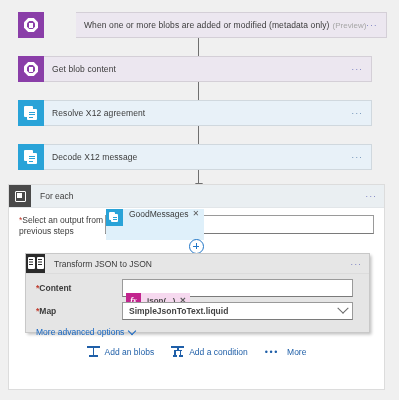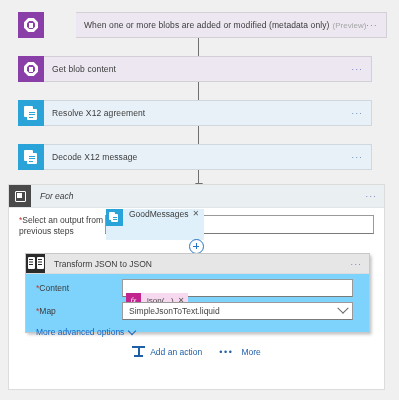--- a/index.html
+++ b/index.html
@@ -177,21 +177,21 @@
     display: flex;
     align-items: center;
     border-bottom: 1px solid #e2e6e9;
   }
   .scope-header .hdr-icon {
     width: 22px; height: 22px; flex:0 0 22px;
     background: #4a4a4a;
     display:flex; align-items:center; justify-content:center;
   }
   .scope-header .hdr-title {
-    font-size: 8.5px; color:#3b3b3b; padding-left: 9px; font-style: italic;
+    font-size: 8.5px; color:#3b3b3b; padding-left: 9px;
   }
   .scope-header .ellipsis { color:#7a7fc0; padding-right:7px; }
 
   
   .picker-row {
     display: flex;
     padding: 7px 10px 0 10px;
   }
   .picker-label {
     width: 86px;
@@ -248,21 +248,21 @@
   .plus-btn::before { left:2.5px; top:5.5px; width:6px; height:1px; }
   .plus-btn::after  { left:5.5px; top:2.5px; width:1px; height:6px; }
 
   
   .card {
     position: absolute;
     left: 16px;
     top: 68px;
     width: 345px;
     height: 80px;
-    background: #7dd3fc;
+    background: #e5e5e5;
     border: 1px solid #c8c8c8;
     box-shadow: 1.5px 1.5px 3px rgba(0,0,0,.25);
     box-sizing: border-box;
   }
   .card-header {
     height: 19px;
     background: #e6e6e6;
     display:flex; align-items:center;
     border-bottom: 1px solid #dcdcdc;
   }
@@ -273,20 +273,21 @@
   }
   .card-header .c-title {
     font-size: 8.5px; color:#3b3b3b; padding-left: 9px;
   }
   .card-header .ellipsis { color:#7a7fc0; padding-right:7px; }
 
   .field-row {
     display:flex;
     align-items:center;
     padding: 5px 16px 0 10px;
+    font-weight: bold;
   }
   .field-label {
     width: 86px; flex:0 0 86px;
     font-size: 8.5px; color:#3b3b3b;
   }
   .field-input {
     flex:1 1 auto;
     height: 18px;
     border: 1px solid #9a9a9a;
     border-bottom-color:#7a7a7a;
@@ -551,21 +552,33 @@
       </div>
     </div>
 
     <div class="actions">
       <div class="action">
         <span class="ico-action">
           <span class="top"></span>
             <span class="stem"></span>
             <span class="bot"></span>
         </span>
-        <span>Add an action</span>
+        <span>Add an blobs</span>
+      </div>
+      <div class="action">
+        <span class="ico-action ico-cond">
+          <span class="top"></span>
+          <span class="stem" style="top:1px;height:4px;"></span>
+          <span class="cross"></span>
+          <span class="stem2a"></span>
+            <span class="stem2b"></span>
+          <span class="bot2a"></span>
+            <span class="bot2b"></span>
+        </span>
+        <span>Add a condition</span>
       </div>
       <div class="action">
         <span class="more-dots">•••</span>
         <span>More</span>
       </div>
     </div>
 
   </div>
 </div>
 

